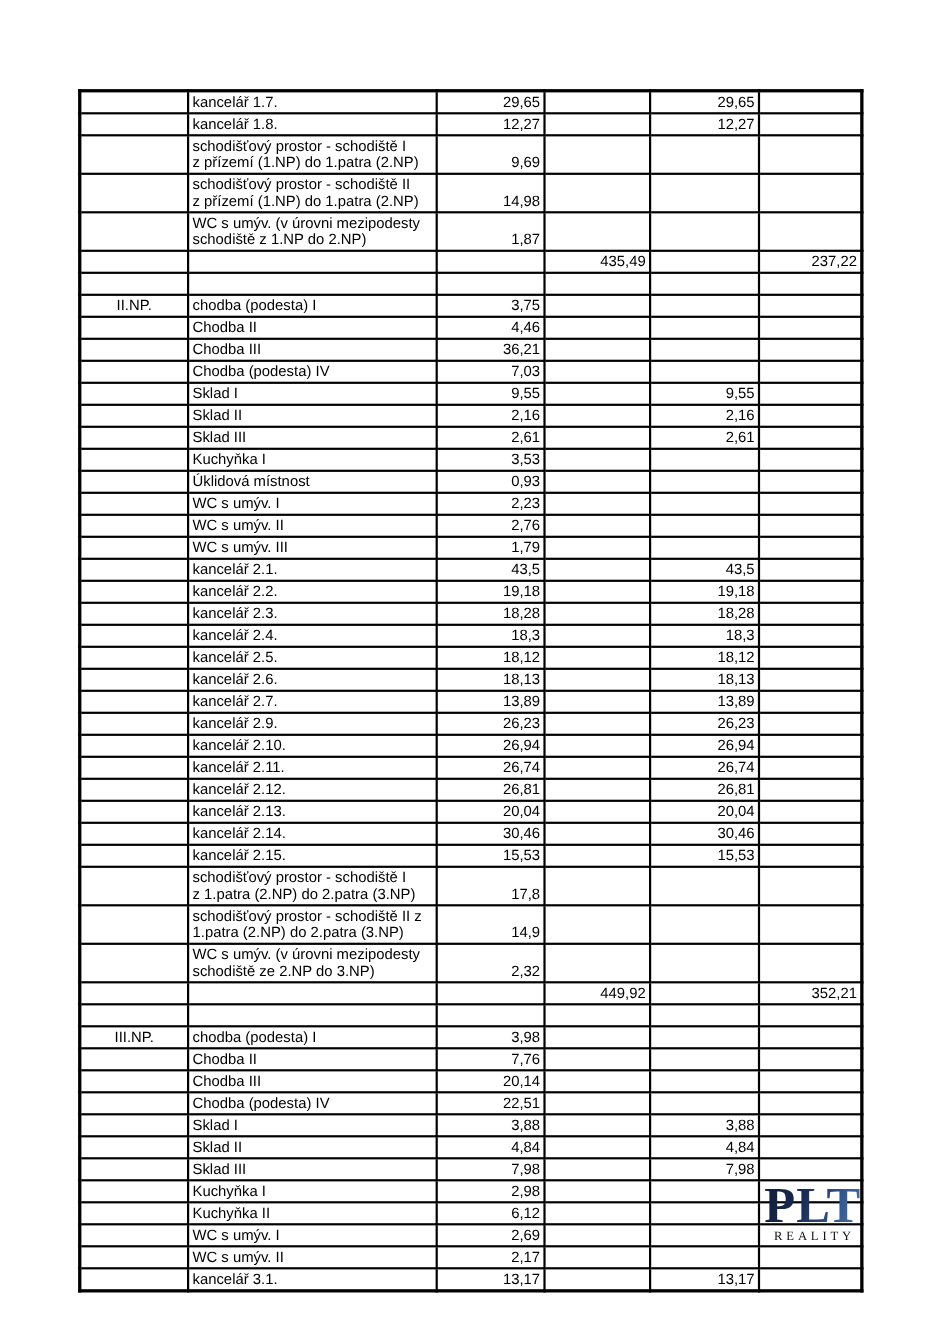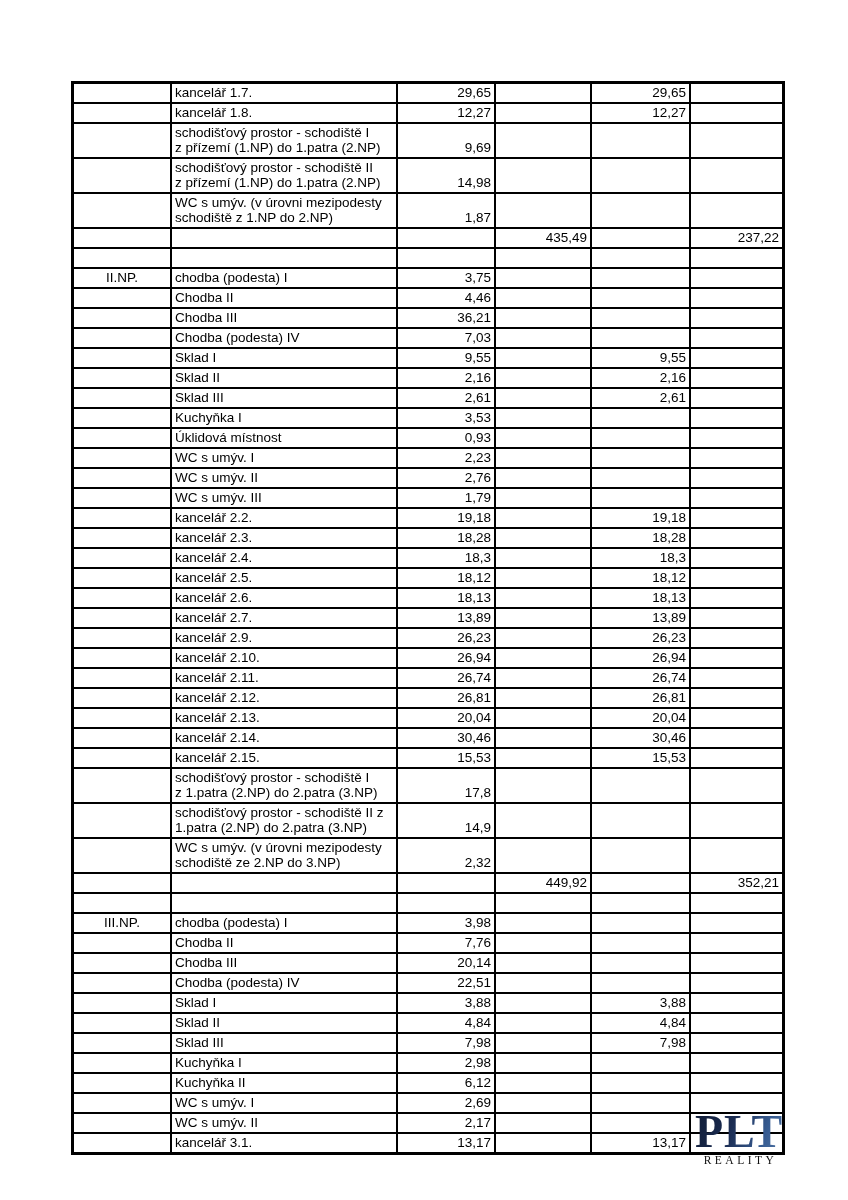--- a/index.html
+++ b/index.html
@@ -38,21 +38,21 @@
   }
   table.area-table { border: 3px solid #000; }
   td.c0 { width: 90px; text-align: center; }
   td.c1 { width: 218px; text-align: left; padding-left: 4px; }
   td.c2 { width: 90px; text-align: right; }
   td.c3 { width: 88px; text-align: right; margin-top: 31px; }
   td.c4 { width: 91px; text-align: right; }
   td.c5 { width: 85px; text-align: right; }
   .logo {
     position: absolute;
-    top: 1110px;
+    top: 1074px;
     right: 54px;
     width: 110px;
     text-align: center;
   }
   .logo-title {
     font-family: "Liberation Serif", serif;
     font-size: 46px;
     line-height: 44px;
     font-weight: bold;
     letter-spacing: 1px;
@@ -459,20 +459,40 @@
           </td>
           <td class="c5">
             <div></div>
           </td>
         </tr>
         <tr>
           <td class="c0">
             <div></div>
           </td>
           <td class="c1">
+            <div>kancelář 2.1.</div>
+          </td>
+          <td class="c2">
+            <div>43,5</div>
+          </td>
+          <td class="c3">
+            <div></div>
+          </td>
+          <td class="c4">
+            <div>43,5</div>
+          </td>
+          <td class="c5">
+            <div></div>
+          </td>
+        </tr>
+        <tr>
+          <td class="c0">
+            <div></div>
+          </td>
+          <td class="c1">
             <div>kancelář 2.2.</div>
           </td>
           <td class="c2">
             <div>19,18</div>
           </td>
           <td class="c3">
             <div></div>
           </td>
           <td class="c4">
             <div>19,18</div>

